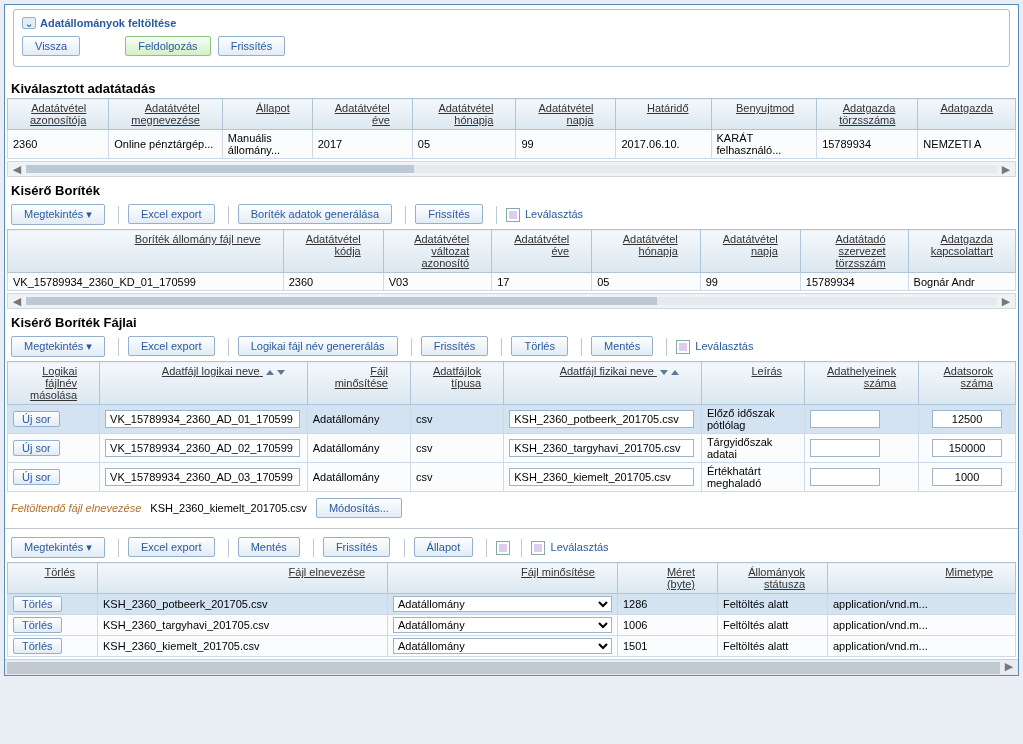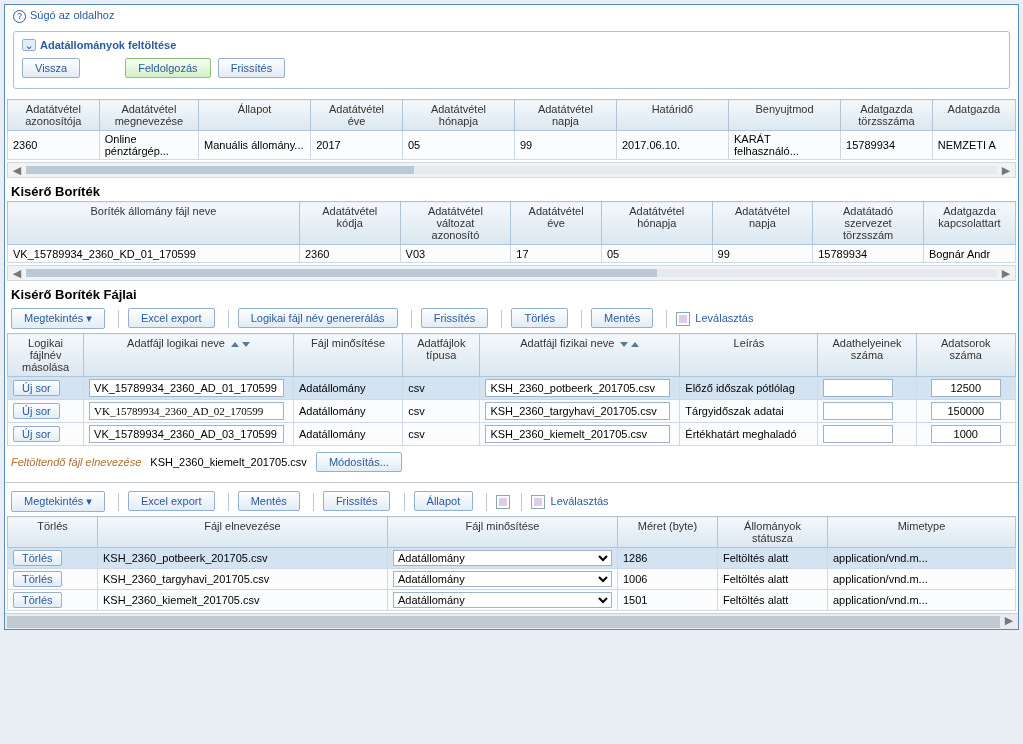--- a/index.html
+++ b/index.html
@@ -7,21 +7,21 @@
   .window { background: #fff; border: 1px solid #5a8ab8; width: 1015px; }
   .help-link { padding: 4px 8px; color: #2a5a9f; cursor: pointer; }
   .help-link span.icon { display:inline-block; width:13px; height:13px; border:1px solid #2a5a9f; border-radius:50%; text-align:center; line-height:11px; font-size:9px; margin-right:4px; }
   .panel-box { border: 1px solid #aac0d8; margin: 4px 8px 10px 8px; padding: 6px 8px 10px 8px; border-radius: 3px; }
   .panel-title { color: #2a5a9f; font-size: 12px; margin-bottom: 6px; }
   .panel-title .arrow { display:inline-block; width:14px; height:12px; border:1px solid #94b0cc; text-align:center; line-height:10px; margin-right:4px; border-radius:2px; background:#e2ecf5;}
   .btn { display:inline-block; padding: 3px 12px; border:1px solid #94b0cc; background: linear-gradient(#fdfefe,#e2ecf5); border-radius:2px; margin-right:4px; cursor:pointer; color:#2a5a9f; }
   .btn.green { background: linear-gradient(#f6fef4,#d2f0c6); border-color:#8dc27a; color:#2a5a9f;margin-left:38px; }
   .section-title { font-size: 13px; font-weight: bold; padding: 4px 6px 2px 6px; }
   .grid { width: calc(100% - 4px); border-collapse: collapse; margin: 0 2px; }
-  .grid th { background: linear-gradient(#f4f8fb,#dbe7f0); border: 1px solid #b0c4d8; padding: 3px 14px; text-align: center; font-weight: normal; color:#333; vertical-align: top; }
+  .grid th { background: linear-gradient(#f4f8fb,#dbe7f0); border: 1px solid #b0c4d8; padding: 3px 22px; text-align: right; font-weight: normal; color:#333; vertical-align: top; text-decoration: underline; }
   .grid td { border: 1px solid #cdd9e4; padding: 2px 5px; background: #fbfcfd; height: 18px; }
   .grid tr.sel td { background: #d4e3f2; }
   .scroll-wrap { overflow-x: hidden; }
   .hscroll { display:flex; justify-content:space-between; align-items:center; background:#f0f3f6; border:1px solid #d0d8e0; margin:2px; height:16px;}
   .hscroll .arrow-btn { width:18px; text-align:center; cursor:pointer; color:#777;}
   .hscroll .track { flex:1; height:8px; background:#e6eaef; position:relative;}
   .hscroll .thumb { position:absolute; height:8px; background:#bcc8d4; top:0;}
   .toolbar { padding: 4px 6px; }
   .sep { display:inline-block; width:1px; height:18px; background:#c0c8d0; vertical-align:middle; margin:0 6px;}
   .mini-icon { display:inline-block; width:14px; height:14px; border:1px solid #8aa; background:#fff; vertical-align:middle; margin-right:2px; position:relative;}
@@ -39,33 +39,31 @@
   .sort-icon.down { border-bottom:none; border-top:5px solid #5a7a9a;}
   .outer-scroll { position:relative; height: 16px; margin-top: 2px; background:#e8ebef; border-top:1px solid #c8d0d8;}
   .outer-scroll .thumb { position:absolute; left:2px; top:2px; height:12px; width: 98%; background:#c0c8d0;}
   .outer-scroll .rarrow { position:absolute; right:2px; top:0; width:14px; text-align:center; color:#777;}
 </style>
 </head>
 <body>
 
 <div class="window">
 
-  <div class="help-link">
-    <span class="icon">?</span><span>Súgó az oldalhoz</span>
-  </div>
 
   <div class="panel-box">
     <div class="panel-title">
       <span class="arrow">⌄</span><b>Adatállományok feltöltése</b>
     </div>
     <span class="btn">Vissza</span>
     <span class="btn green">Feldolgozás</span>
     <span class="btn">Frissítés</span>
   </div>
 
+  <div class="section-title">Kiválasztott adatátadás</div>
   <div class="scroll-wrap">
     <table class="grid">
       <tbody>
           <tr>
         <th style="width:90px">Adatátvétel azonosítója</th>
         <th style="width:95px">Adatátvétel megnevezése</th>
         <th style="width:110px">Állapot</th>
         <th style="width:90px">Adatátvétel éve</th>
         <th style="width:110px">Adatátvétel hónapja</th>
         <th style="width:100px">Adatátvétel napja</th>
@@ -91,20 +89,32 @@
     <div class="hscroll">
       <span class="arrow-btn">◀</span>
       <div class="track">
           <div class="thumb" style="left:0;width:40%"></div>
         </div>
       <span class="arrow-btn">▶</span>
     </div>
   </div>
 
   <div class="section-title">Kisérő Boríték</div>
+  <div class="toolbar">
+    <span class="btn"><span>Megtekintés</span> ▾</span>
+    <span class="sep"></span>
+    <span class="btn">Excel export</span>
+    <span class="sep"></span>
+    <span class="btn">Boríték adatok generálása</span>
+    <span class="sep"></span>
+    <span class="btn">Frissítés</span>
+    <span class="sep"></span>
+    <span class="mini-icon"></span>
+    <span class="link-blue">Leválasztás</span>
+  </div>
   <div class="scroll-wrap">
     <table class="grid">
       <tbody>
           <tr>
         <th style="width:290px">Boríték állomány fájl neve</th>
         <th style="width:100px">Adatátvétel kódja</th>
         <th style="width:110px">Adatátvétel változat azonosító</th>
         <th style="width:90px">Adatátvétel éve</th>
         <th style="width:110px">Adatátvétel hónapja</th>
         <th style="width:100px">Adatátvétel napja</th>
@@ -166,21 +176,21 @@
       <td><input class="inp" style="width: 195px;" value="VK_15789934_2360_AD_01_170599"></td>
       <td>Adatállomány</td>
       <td>csv</td>
       <td><input class="inp" style="width: 185px;" value="KSH_2360_potbeerk_201705.csv"></td>
       <td>Előző időszak pótlólag</td>
       <td><input class="inp inp-narrow" style=""></td>
       <td style="text-align:center"><input class="inp inp-narrow" value="12500" style=""></td>
     </tr>
     <tr>
       <td><span class="small-btn">Új sor</span></td>
-      <td><input class="inp" style="width: 195px; font-family: Liberation Serif, serif;" value="VK_15789934_2360_AD_02_170599"></td>
+      <td><input class="inp" style="width: 195px;" value="VK_15789934_2360_AD_02_170599"></td>
       <td>Adatállomány</td>
       <td>csv</td>
       <td><input class="inp" style="width: 185px;" value="KSH_2360_targyhavi_201705.csv"></td>
       <td>Tárgyidőszak adatai</td>
       <td><input class="inp inp-narrow" style=""></td>
       <td style="text-align:center"><input class="inp inp-narrow" value="150000" style=""></td>
     </tr>
     <tr>
       <td><span class="small-btn">Új sor</span></td>
       <td><input class="inp" style="width: 195px;" value="VK_15789934_2360_AD_03_170599"></td>

